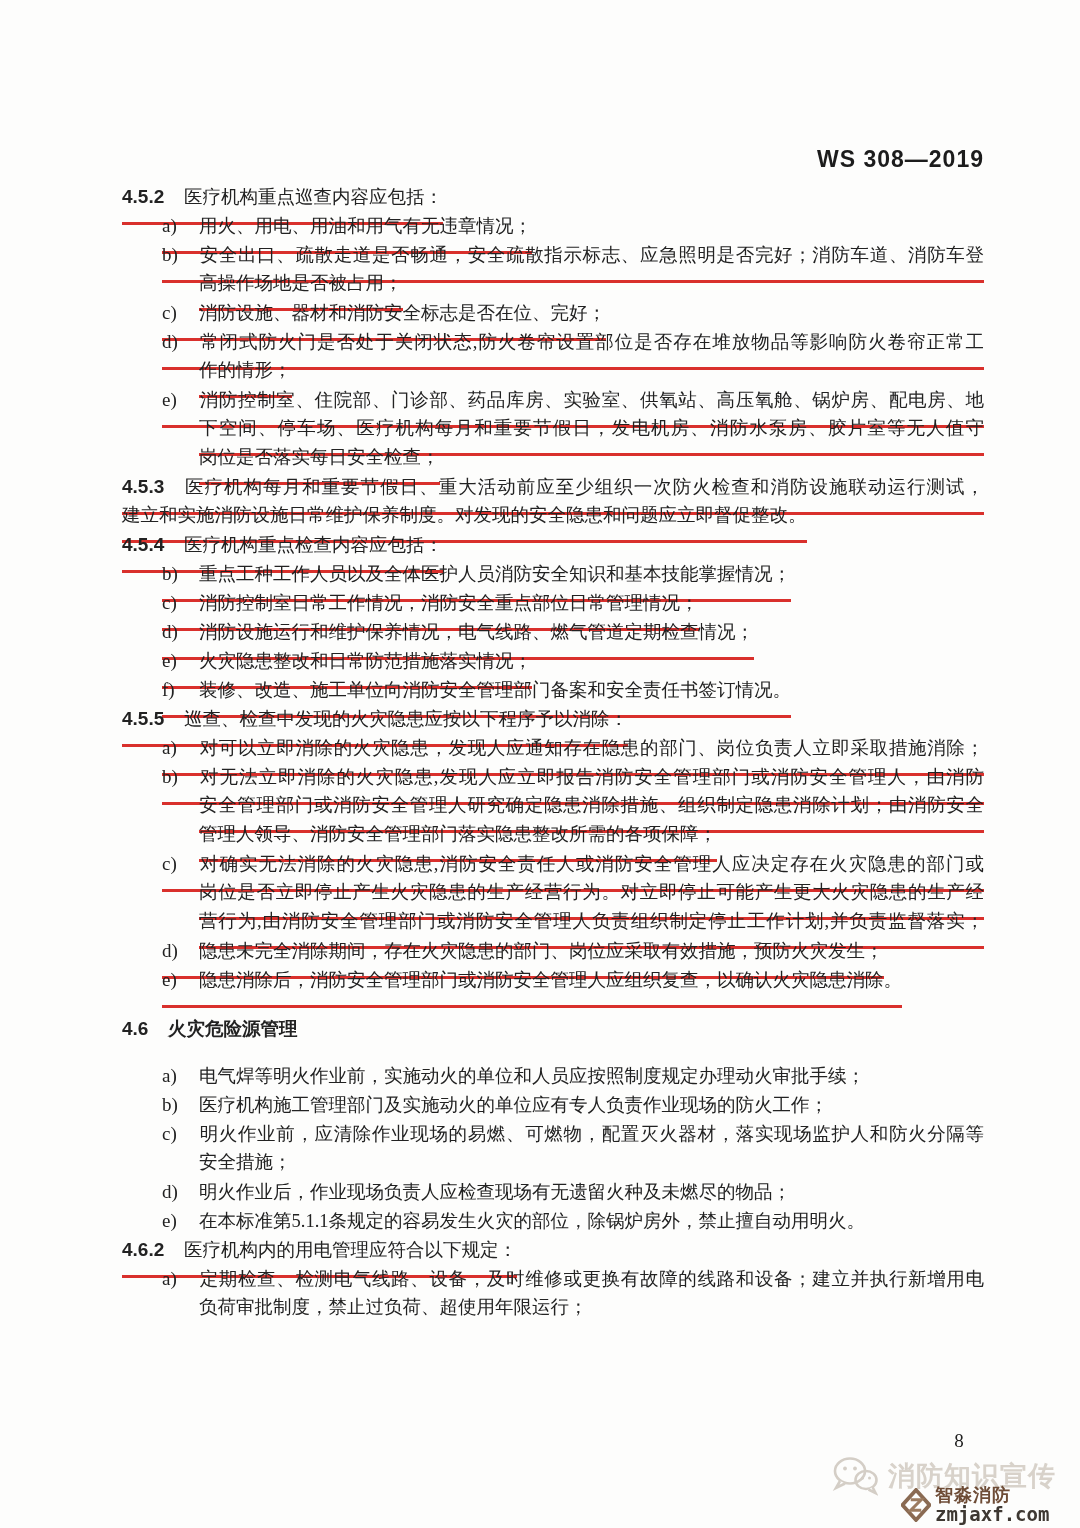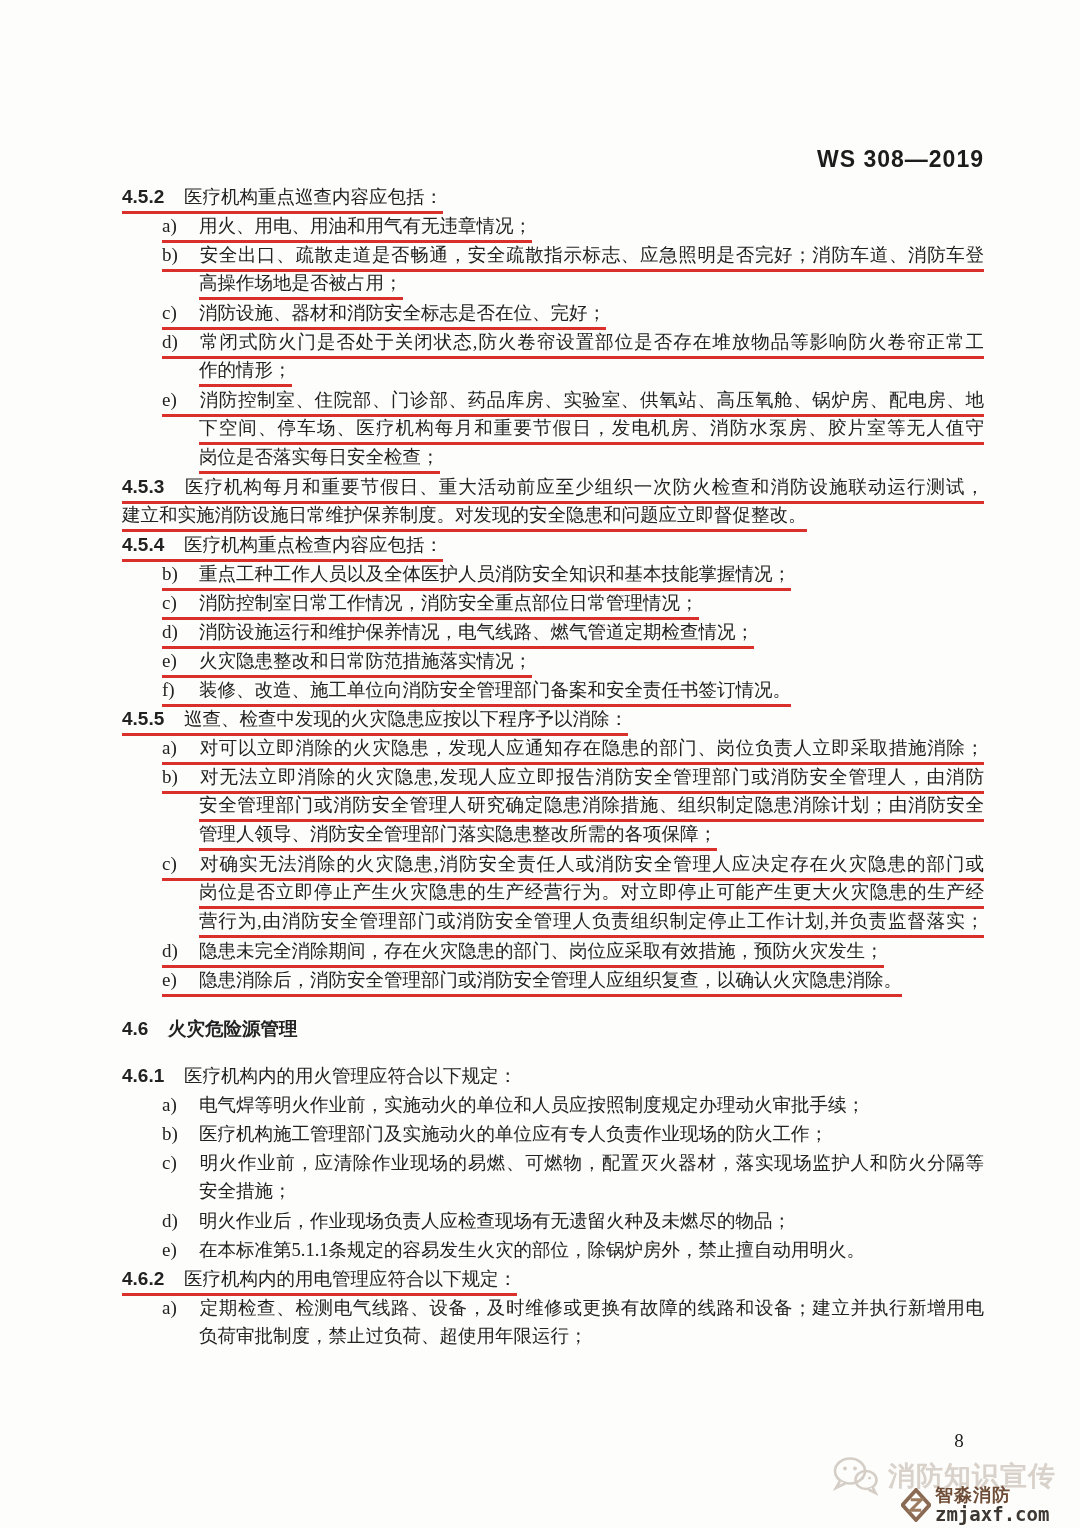--- a/index.html
+++ b/index.html
@@ -5,21 +5,21 @@
   html,body{margin:0;padding:0;background:#e8e8e8;}
   .page{position:relative;width:1080px;height:1528px;background:#fdfdfc;margin:0 auto;overflow:hidden;
         font-family:"Liberation Serif","DejaVu Serif",serif;color:#222;}
   .content{position:absolute;left:122px;top:146px;width:862px;}
   .header{height:26px;text-align:right;font-family:"Liberation Sans","DejaVu Sans",sans-serif;
           font-weight:700;font-size:23px;letter-spacing:1px;color:#1c1c1c;margin-bottom:12px;}
   .ln{height:29px;font-size:18.5px;line-height:25px;white-space:nowrap;}
   .ln.item{padding-left:40px;}
   .ln.cont{padding-left:77px;}
   .ln.h2{margin-top:20px;margin-bottom:18px;font-weight:700;}
-  .uwrap{display:inline-block;padding-bottom:1px;line-height:25px;max-width:100%;}
+  .uwrap{display:inline-block;padding-bottom:12px;line-height:25px;max-width:100%;}
   .uwrap.full{display:block;white-space:normal;text-align:justify;text-align-last:justify;}
   .uwrap.u{border-bottom:3px solid var(--red,#d9302c);}
   .num{display:inline-block;width:62px;font-family:"Liberation Sans","DejaVu Sans",sans-serif;
        font-weight:700;font-size:19px;}
   .h2 .num{width:46px;}
   .letter{display:inline-block;width:37px;font-size:19px;}
   .footer-page{position:absolute;left:944px;top:1430px;width:30px;text-align:center;
                font-size:19px;color:#222;}
   
   .wm-wechat{position:absolute;left:830px;top:1455px;display:flex;align-items:center;gap:10px;
@@ -85,21 +85,20 @@
         </div>
         <div class="ln cont">
           <span class="uwrap u full"><span class="txt">岗位是否立即停止产生火灾隐患的生产经营行为。对立即停止可能产生更大火灾隐患的生产经</span></span>
         </div>
         <div class="ln cont">
           <span class="uwrap u full"><span class="txt">营行为,由消防安全管理部门或消防安全管理人负责组织制定停止工作计划,并负责监督落实；</span></span>
         </div>
         <div class="ln item"><span class="uwrap u"><span class="letter">d)</span><span class="txt">隐患未完全消除期间，存在火灾隐患的部门、岗位应采取有效措施，预防火灾发生；</span></span></div>
         <div class="ln item"><span class="uwrap u"><span class="letter">e)</span><span class="txt">隐患消除后，消防安全管理部门或消防安全管理人应组织复查，以确认火灾隐患消除。</span></span></div>
         <div class="ln h2"><span class="uwrap"><span class="num">4.6</span><span class="txt">火灾危险源管理</span></span></div>
-        <div class="ln sec"><span class="uwrap"><span class="num">4.6.1</span><span class="txt">医疗机构内的用火管理应符合以下规定：</span></span></div>
         <div class="ln item"><span class="uwrap"><span class="letter">a)</span><span class="txt">电气焊等明火作业前，实施动火的单位和人员应按照制度规定办理动火审批手续；</span></span></div>
         <div class="ln item"><span class="uwrap"><span class="letter">b)</span><span class="txt">医疗机构施工管理部门及实施动火的单位应有专人负责作业现场的防火工作；</span></span></div>
         <div class="ln item">
           <span class="uwrap full"><span class="letter">c)</span><span class="txt">明火作业前，应清除作业现场的易燃、可燃物，配置灭火器材，落实现场监护人和防火分隔等</span></span>
         </div>
         <div class="ln cont"><span class="uwrap"><span class="txt">安全措施；</span></span></div>
         <div class="ln item"><span class="uwrap"><span class="letter">d)</span><span class="txt">明火作业后，作业现场负责人应检查现场有无遗留火种及未燃尽的物品；</span></span></div>
         <div class="ln item"><span class="uwrap"><span class="letter">e)</span><span class="txt">在本标准第5.1.1条规定的容易发生火灾的部位，除锅炉房外，禁止擅自动用明火。</span></span></div>
         <div class="ln sec"><span class="uwrap u"><span class="num">4.6.2</span><span class="txt">医疗机构内的用电管理应符合以下规定：</span></span></div>
         <div class="ln item">

